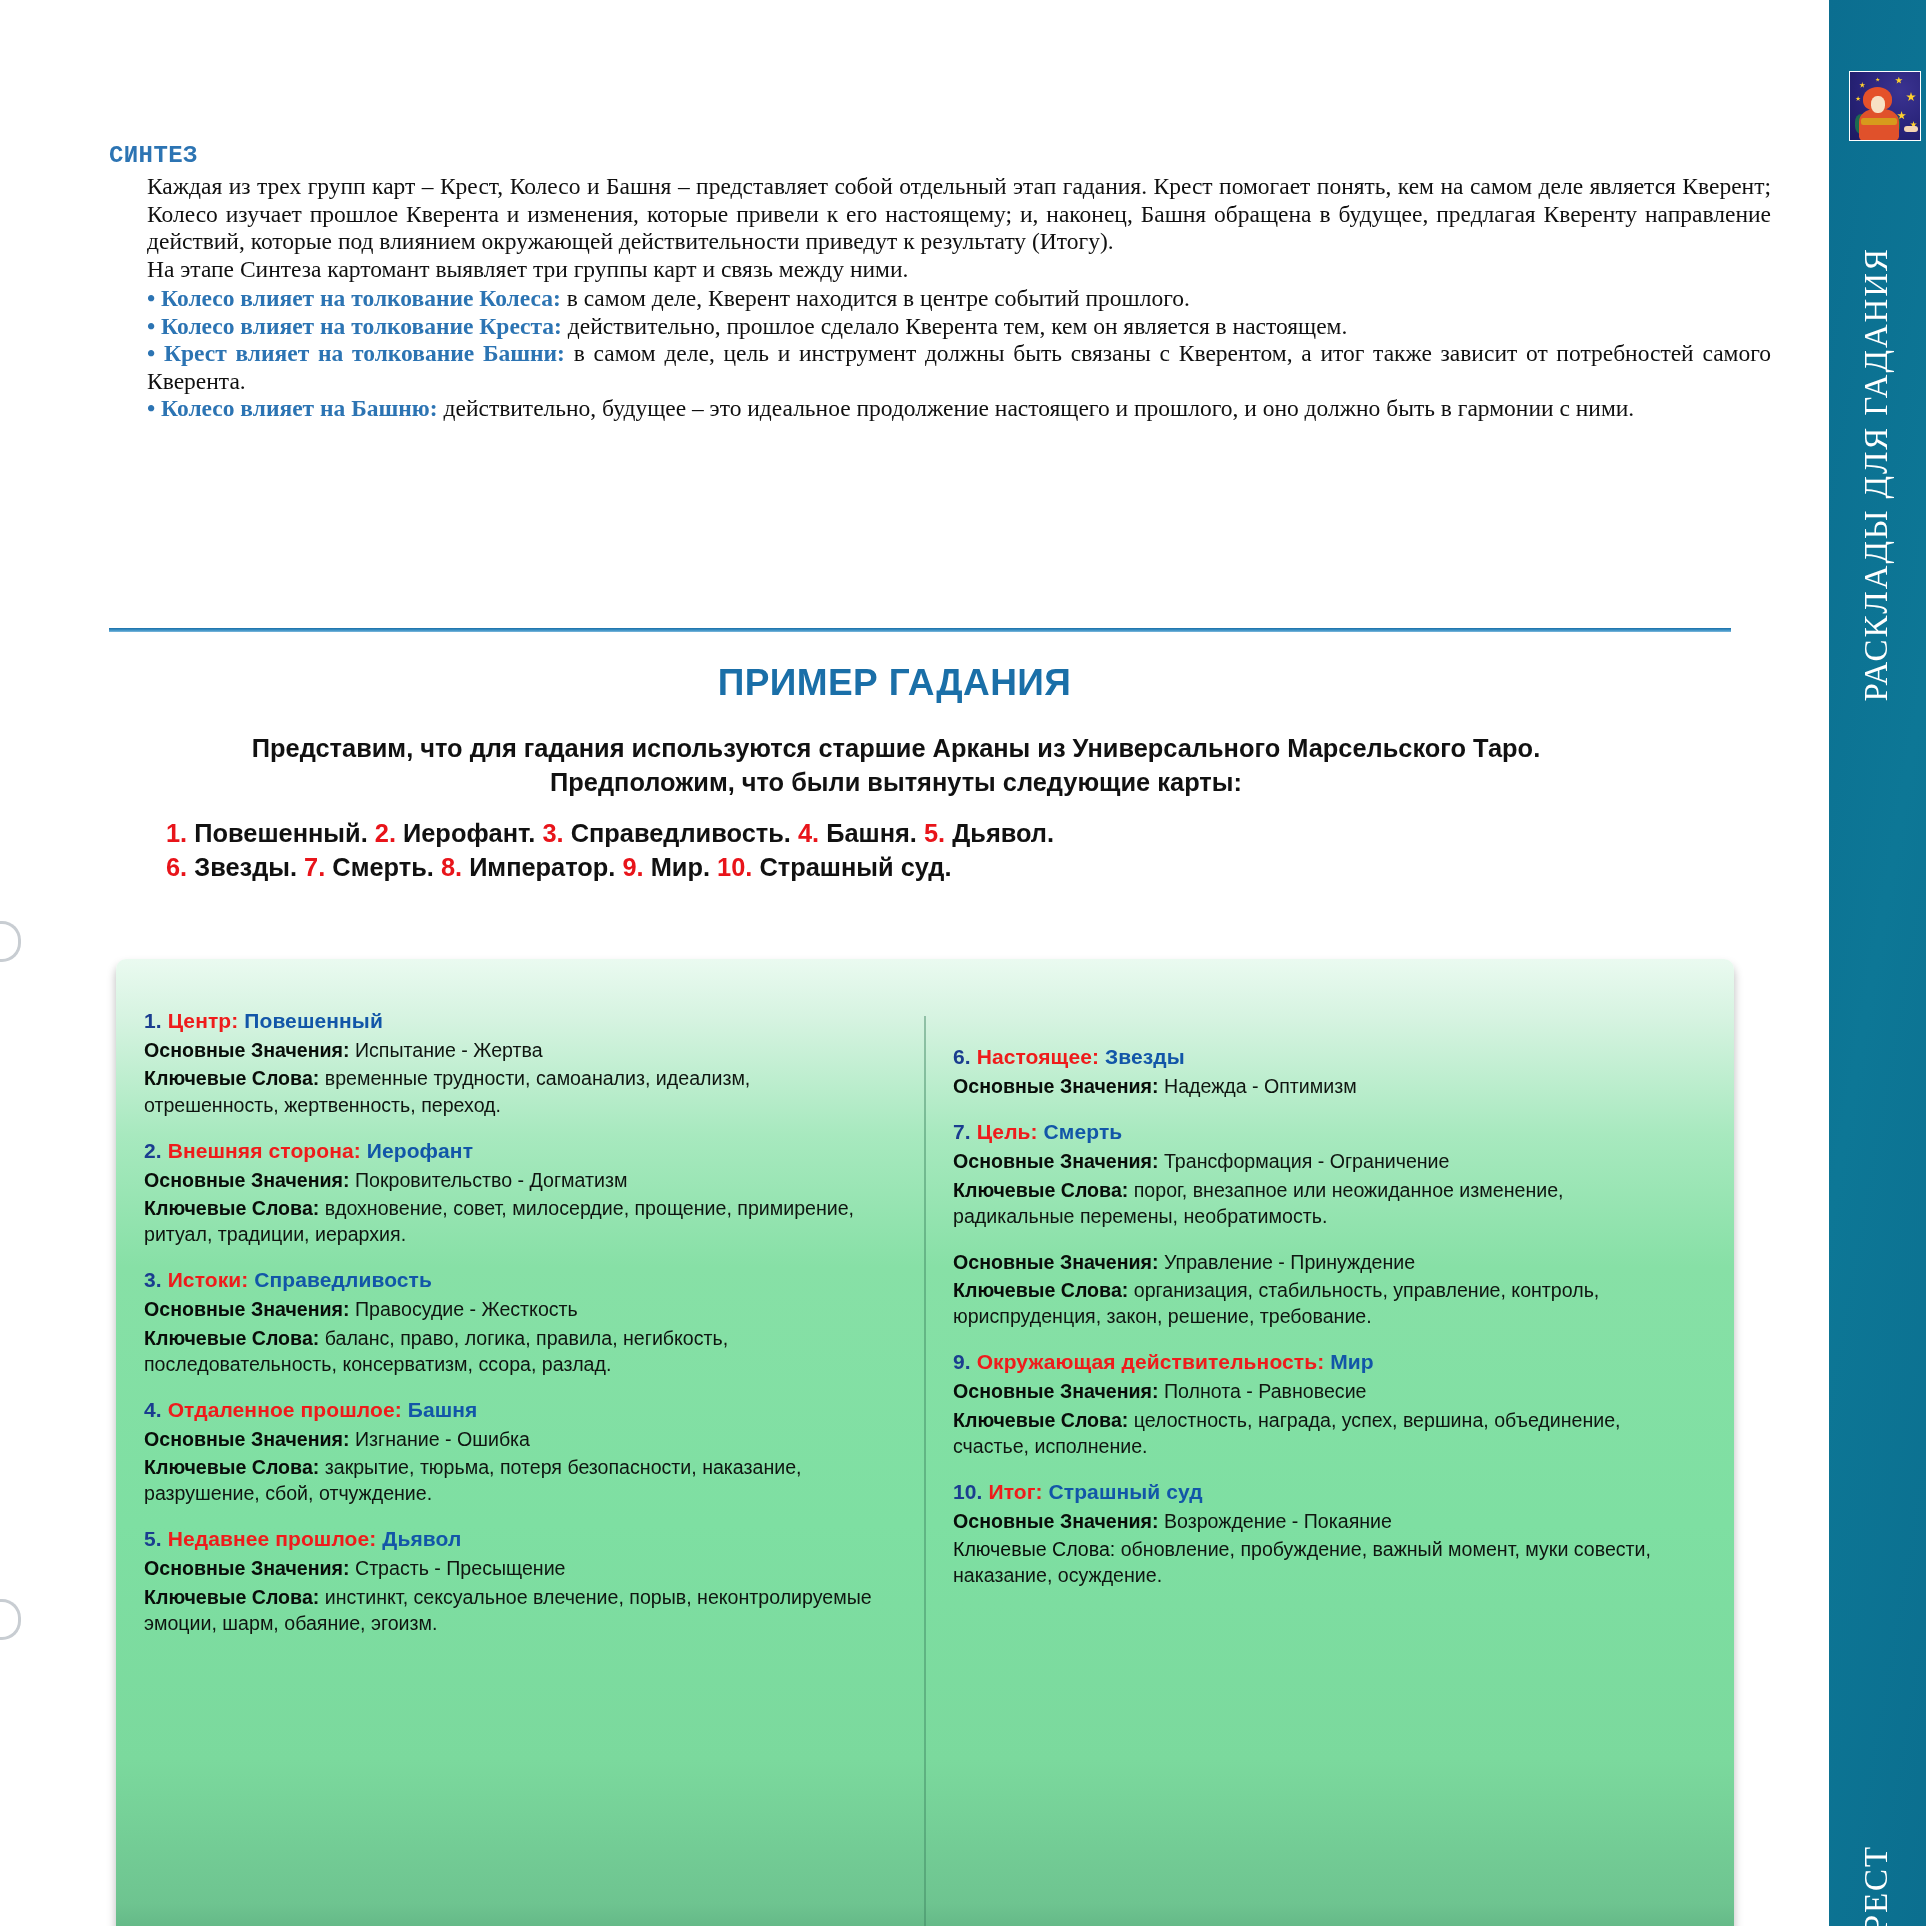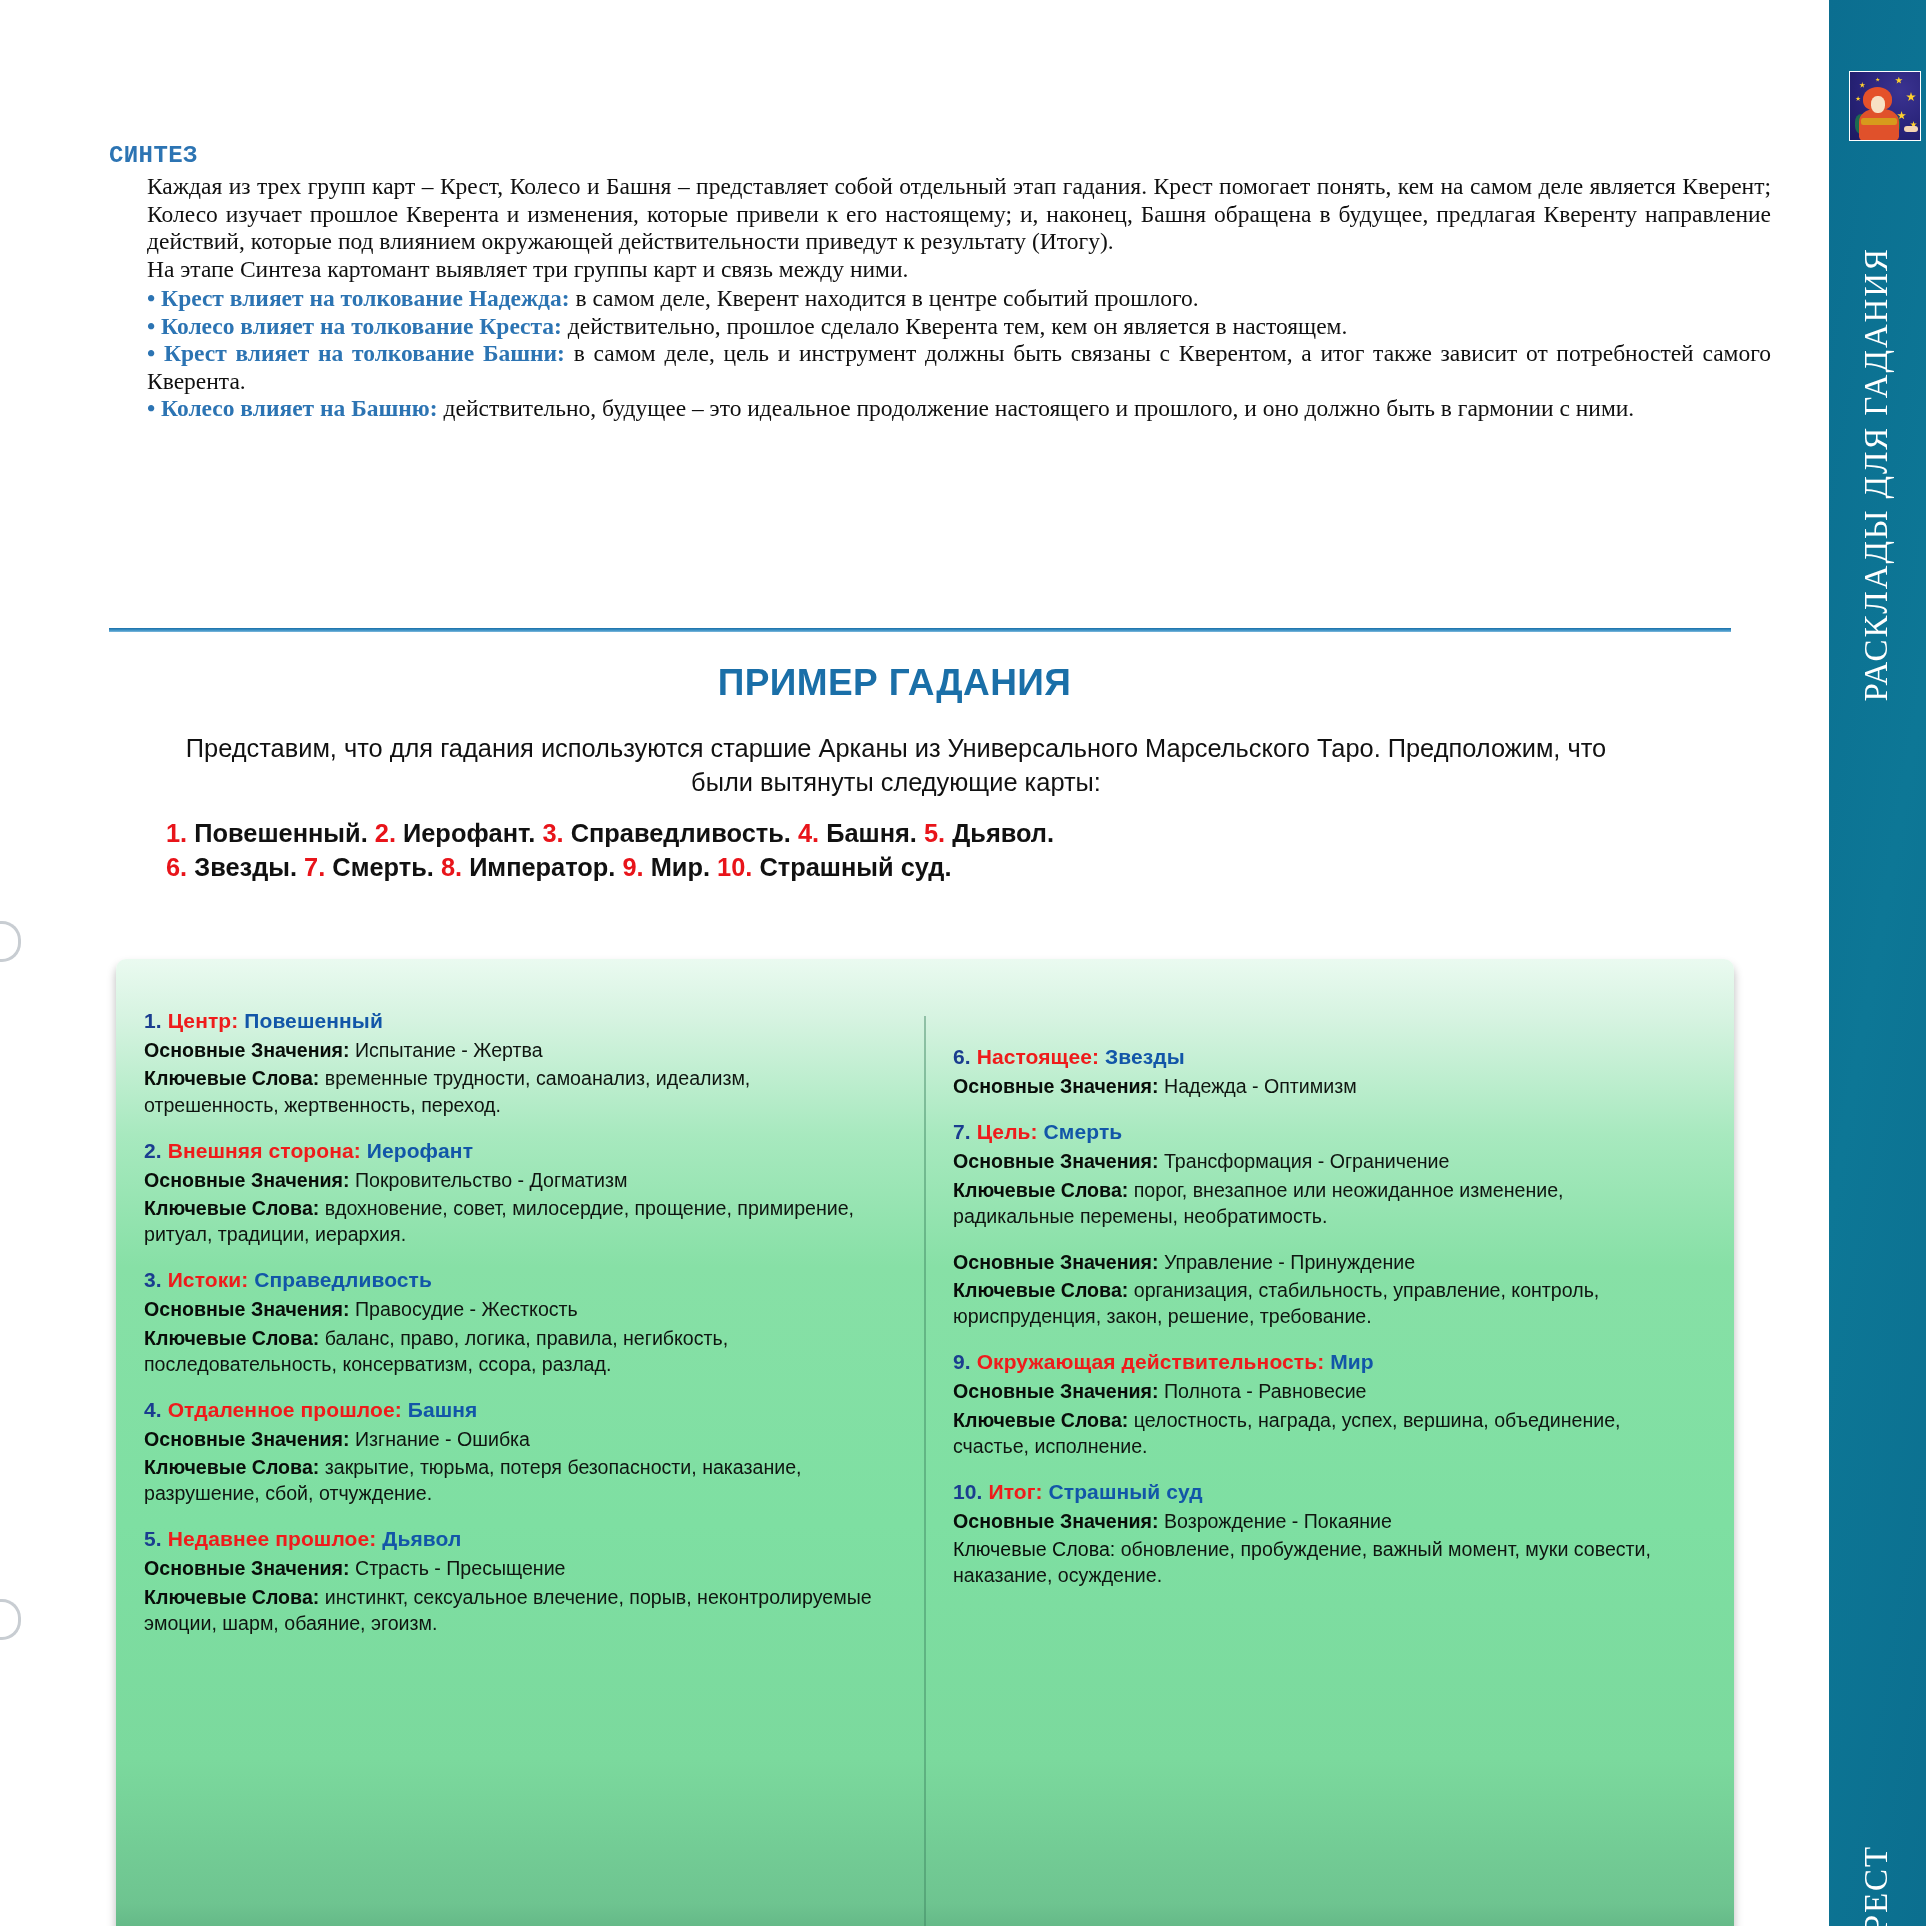--- a/index.html
+++ b/index.html
@@ -91,21 +91,21 @@
     color:#1a6fa8;
     font-size:37px;font-weight:700;letter-spacing:0.4px;
     font-family:"Liberation Sans", sans-serif;
     margin-top:7px;
   }
 
   .example-lead{
     position:absolute;left:166px;top:732px;width:1460px;
     text-align:center;
     font-family:"Liberation Sans", sans-serif;
-    font-weight:400;
+    font-weight:700;
     font-size:25.4px;line-height:1.32;
     color:#111111;
   }
   .cardlist{
     position:absolute;left:166px;top:817px;width:1460px;
     text-align:left;
     font-family:"Liberation Sans", sans-serif;
     font-weight:700;
     font-size:25.4px;line-height:1.32;
     color:#111111;
@@ -170,21 +170,21 @@
 
 <div class="content">
 
   <div class="sec-title">СИНТЕЗ</div>
 
   <div class="intro">
     <p>Каждая из трех групп карт – Крест, Колесо и Башня – представляет собой отдельный этап гадания. Крест помогает понять, кем на самом деле является Кверент; Колесо изучает прошлое Кверента и изменения, которые привели к его настоящему; и, наконец, Башня обращена в будущее, предлагая Кверенту направление действий, которые под влиянием окружающей действительности приведут к результату (Итогу).</p>
     <p>На этапе Синтеза картомант выявляет три группы карт и связь между ними.</p>
     <div class="bullets">
       <span class="bul">
-        <span class="bhead">• Крест влияет на толкование Надежда:</span><span> в самом деле, Кверент находится в центре событий прошлого.</span>
+        <span class="bhead">• Колесо влияет на толкование Колеса:</span><span> в самом деле, Кверент находится в центре событий прошлого.</span>
       </span>
       <span class="bul">
         <span class="bhead">• Колесо влияет на толкование Креста:</span><span> действительно, прошлое сделало Кверента тем, кем он является в настоящем.</span>
       </span>
       <span class="bul">
         <span class="bhead">• Крест влияет на толкование Башни:</span><span> в самом деле, цель и инструмент должны быть связаны с Кверентом, а итог также зависит от потребностей самого Кверента.</span>
       </span>
       <span class="bul">
         <span class="bhead">• Колесо влияет на Башню:</span><span> действительно, будущее – это идеальное продолжение настоящего и прошлого, и оно должно быть в гармонии с ними.</span>
       </span>

